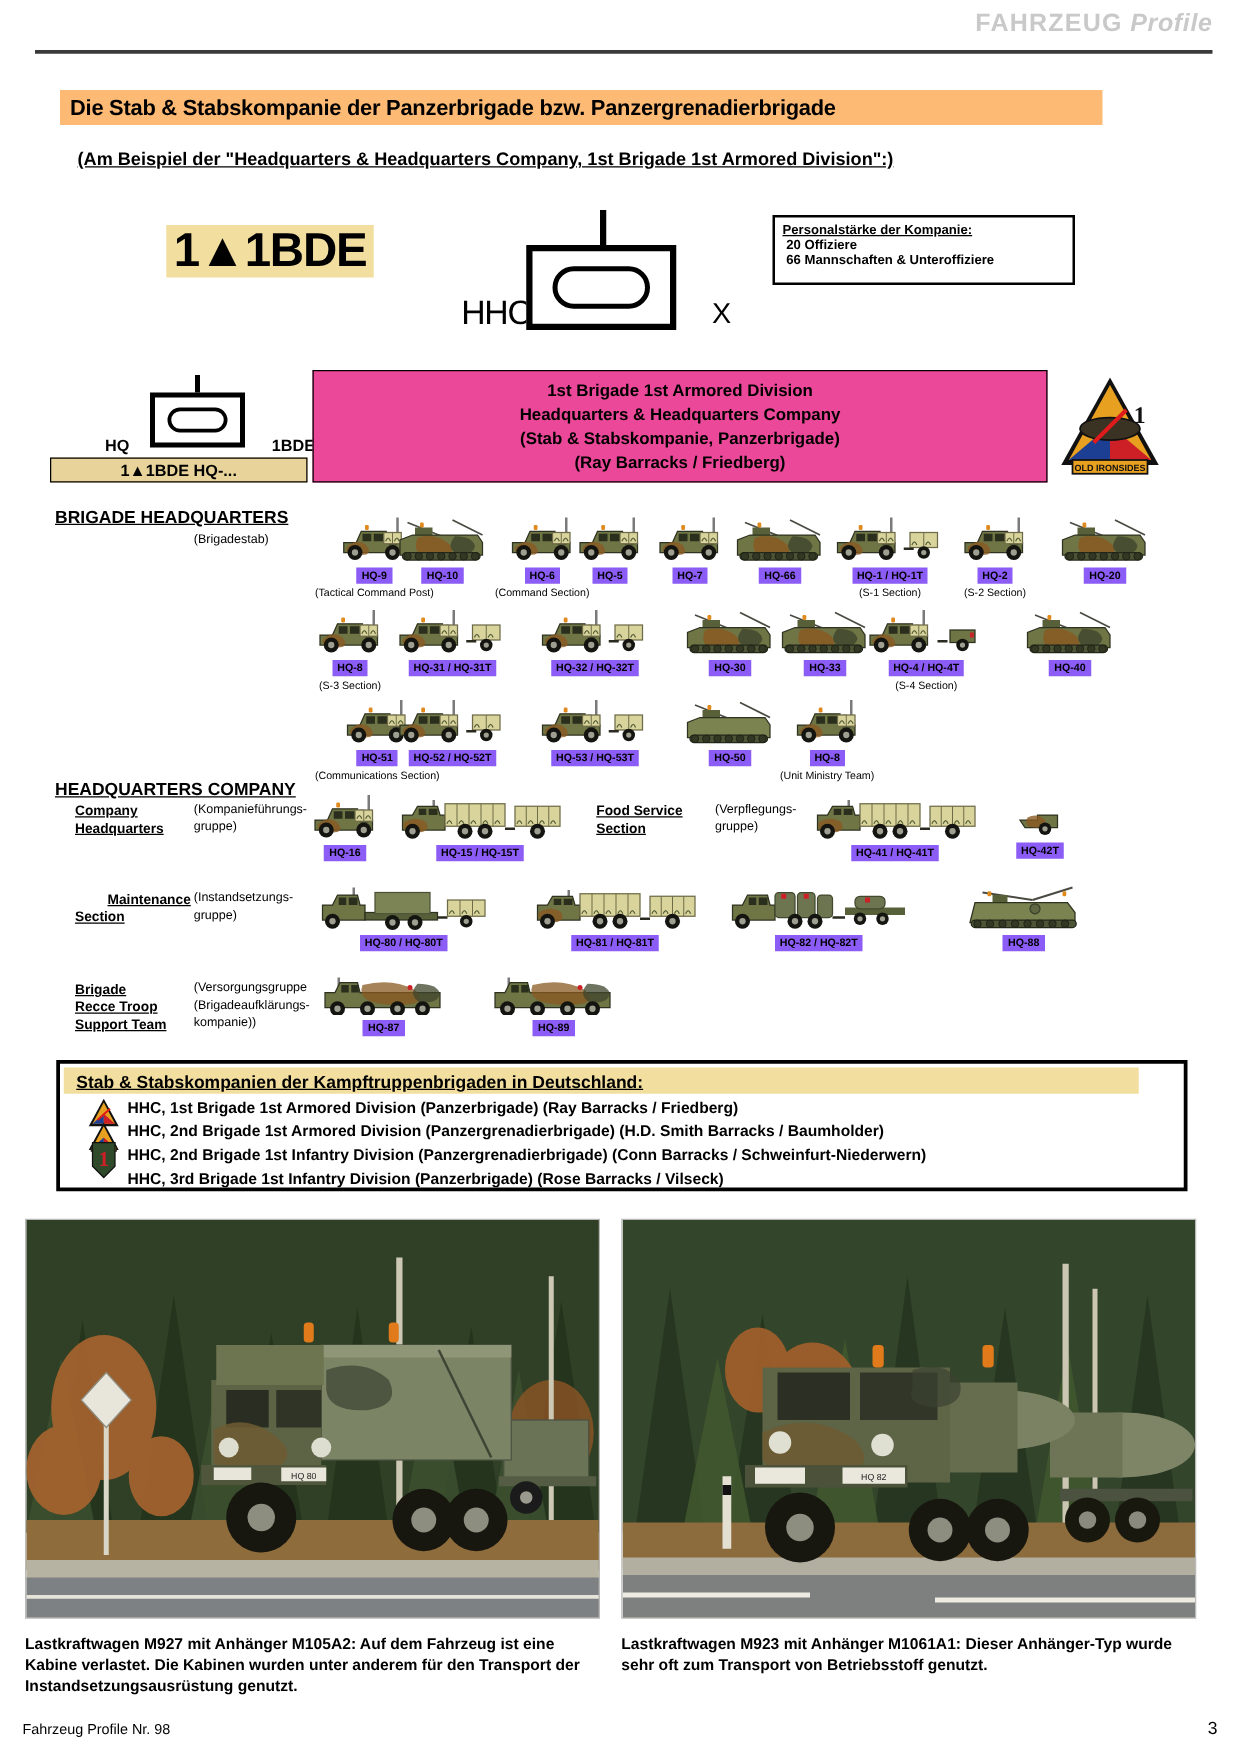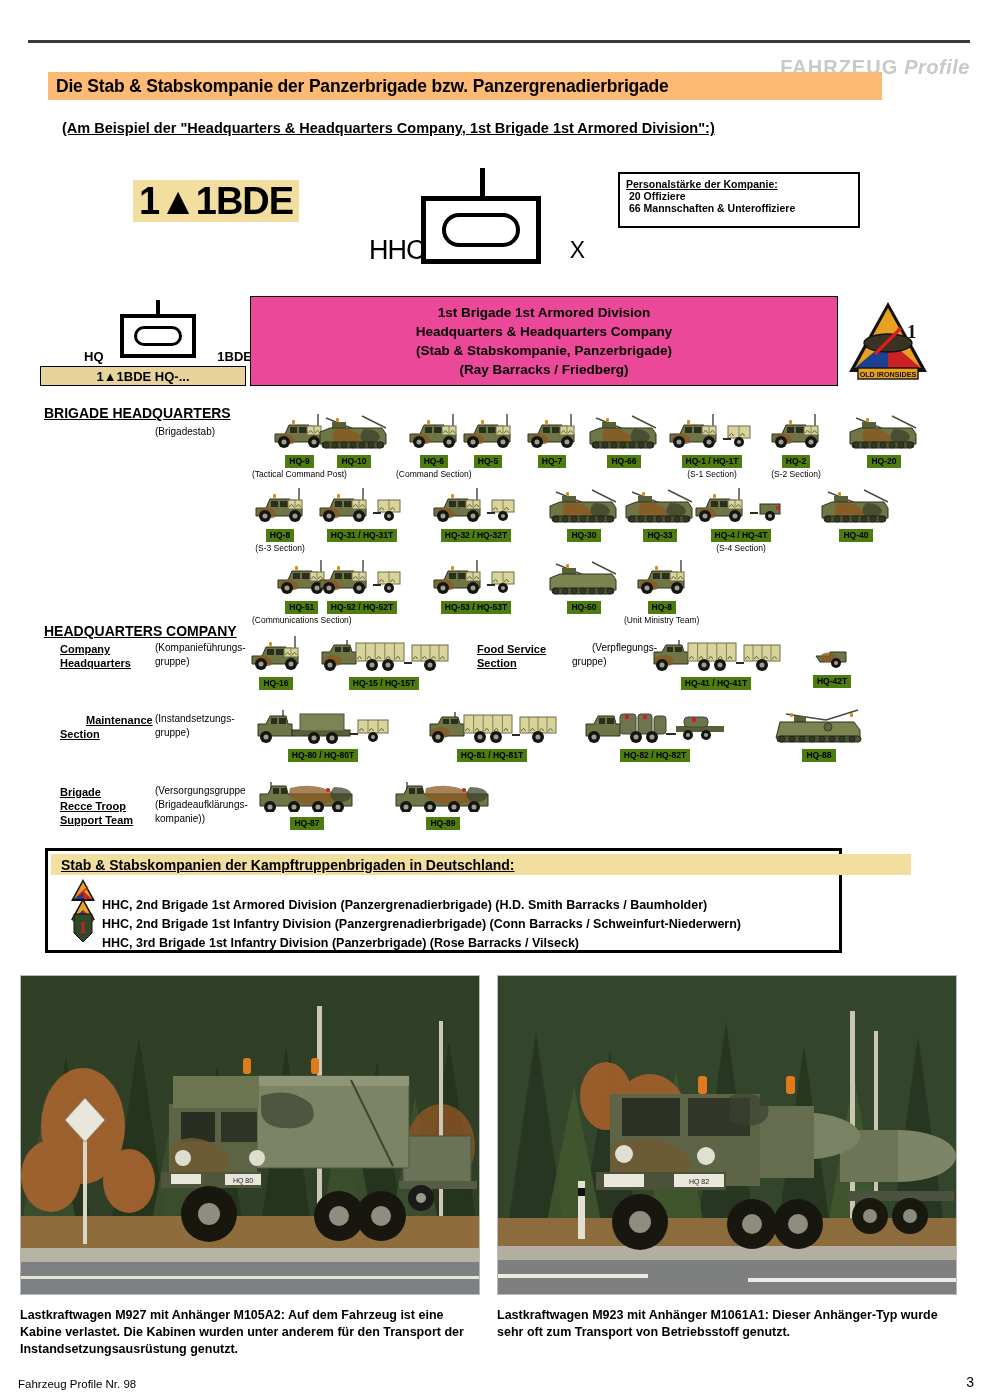--- a/index.html
+++ b/index.html
@@ -8,21 +8,21 @@
     width: 992px; height: 1400px;
     background: #ffffff;
     font-family: "Liberation Sans", sans-serif;
     color: #000;
     position: relative;
     overflow: hidden;
   }
 
   
   .masthead { position:absolute; top:8px; right:22px; font-size:20px; letter-spacing:.5px;
-              color:#c9c9c9; font-weight:bold; font-style:italic;margin-top:48px; }
+              color:#c9c9c9; font-weight:bold; font-style:italic; }
   .masthead .fz { font-weight:bold; font-style:normal; letter-spacing:1px; }
   .rule { position:absolute; left:28px; right:22px; top:40px; height:3px; background:#3a3a3a; }
 
   
   .title-band { position:absolute; left:48px; top:72px; width:834px; height:28px;
                 background:#fdba74; display:flex; align-items:center; padding-left:8px; }
   .title-band span { font-size:17.5px; font-weight:bold; letter-spacing:-.2px; }
   .subtitle { position:absolute; left:62px; top:120px; font-size:14.5px; font-weight:bold;
               text-decoration:underline; }
 
@@ -63,26 +63,26 @@
   .patch { position:absolute; left:845px; top:298px; width:86px; height:86px; }
 
   
   .sec-head { position:absolute; font-size:14px; font-weight:bold; text-decoration:underline; }
   .sec-sub  { position:absolute; font-size:10px; }
   .sec-sub2 { position:absolute; font-size:11px; font-weight:bold; text-decoration:underline; line-height:14px; }
 
   
   .veh { position:absolute; text-align:center; }
   .veh .art { position:relative; margin:0 auto; }
-  .veh .tag { display:inline-block; background:#4d7c0f; font-size:8.5px; font-weight:bold;
+  .veh .tag { display:inline-block; background:#8b5cf6; font-size:8.5px; font-weight:bold;
               padding:1px 4px; white-space:nowrap; line-height:11px; }
   .veh .note { font-size:8.5px; white-space:nowrap; margin-top:1px; }
 
   
-  .list-box { position:absolute; left:45px; top:848px; width:797px; height:105px; border:3px solid #000; }
+  .list-box { position:absolute; left:45px; top:848px; width:905px; height:105px; border:3px solid #000; }
   .list-title { position:absolute; left:3px; top:3px; width:860px; height:21px; background:#f2dfa0;
                 display:flex; align-items:center; padding-left:10px; }
   .list-title span { font-size:14px; font-weight:bold; text-decoration:underline; }
   .list-row { position:absolute; left:54px; font-size:12.5px; font-weight:bold; white-space:nowrap; }
   .mini-patch { position:absolute; left:22px; width:26px; height:26px; }
 
   
   .photo { position:absolute; border:1px solid #b9b9b9; overflow:hidden; }
   .pcap { position:absolute; font-size:12.5px; font-weight:bold; line-height:17px; width:455px; }
 
@@ -155,21 +155,21 @@
 
 <div class="sec-head" style="left:44px; top:623px;">HEADQUARTERS COMPANY</div>
 
 <div class="sec-sub2" style="left:60px; top:642px;">Company</div>
 <div class="sec-sub2" style="left:60px; top:656px;">Headquarters</div>
 <div class="sec-sub" style="left:155px; top:642px;">(Kompanieführungs-</div>
 <div class="sec-sub" style="left:155px; top:656px;">gruppe)</div>
 
 <div class="sec-sub2" style="left:477px; top:642px;">Food Service</div>
 <div class="sec-sub2" style="left:477px; top:656px;">Section</div>
-<div class="sec-sub" style="left:572px; top:642px;margin-left:20px;">(Verpflegungs-</div>
+<div class="sec-sub" style="left:572px; top:642px;">(Verpflegungs-</div>
 <div class="sec-sub" style="left:572px; top:656px;">gruppe)</div>
 
 <div class="sec-sub2" style="left:60px; top:713px;margin-left:26px;">Maintenance</div>
 <div class="sec-sub2" style="left:60px; top:727px;">Section</div>
 <div class="sec-sub" style="left:155px; top:713px;">(Instandsetzungs-</div>
 <div class="sec-sub" style="left:155px; top:727px;">gruppe)</div>
 
 <div class="sec-sub2" style="left:60px; top:785px;">Brigade</div>
 <div class="sec-sub2" style="left:60px; top:799px;">Recce Troop</div>
 <div class="sec-sub2" style="left:60px; top:813px;">Support Team</div>
@@ -984,20 +984,21 @@
     <polygon points="13,13 22,21 13,21" fill="#cc2026"></polygon>
       <polygon points="13,13 4,21 13,21" fill="#1c3f94"></polygon>
     <rect x="3" y="20" width="20" height="4" fill="#e8a020" stroke="#111" stroke-width=".8"></rect>
   </svg>
   <svg class="mini-patch" style="top:62px; height:30px;" viewBox="0 0 26 30">
     <polygon points="4,1 22,1 22,20 13,29 4,20" fill="#2e4a2a" stroke="#111" stroke-width="1"></polygon>
     <text x="13" y="20" text-anchor="middle" font-family="Liberation Serif, serif" font-size="17" font-weight="bold" fill="#cc2026">1</text>
   </svg>
   <svg class="mini-patch" style="top:82px; height:26px; opacity:0;" viewBox="0 0 26 26"></svg>
 
+  <div class="list-row" style="top:28px;">HHC, 1st Brigade 1st Armored Division (Panzerbrigade) (Ray Barracks / Friedberg)</div>
   <div class="list-row" style="top:47px;">HHC, 2nd Brigade 1st Armored Division (Panzergrenadierbrigade) (H.D. Smith Barracks / Baumholder)</div>
   <div class="list-row" style="top:66px;">HHC, 2nd Brigade 1st Infantry Division (Panzergrenadierbrigade) (Conn Barracks / Schweinfurt-Niederwern)</div>
   <div class="list-row" style="top:85px;">HHC, 3rd Brigade 1st Infantry Division (Panzerbrigade) (Rose Barracks / Vilseck)</div>
 </div>
 
 <div class="photo" style="left:20px; top:975px; width:460px; height:320px;">
   <svg viewBox="0 0 460 320" width="460" height="320">
     <defs>
       <linearGradient id="sky1" x1="0" y1="0" x2="0" y2="1">
         <stop offset="0%" stop-color="#9aa089"></stop>

